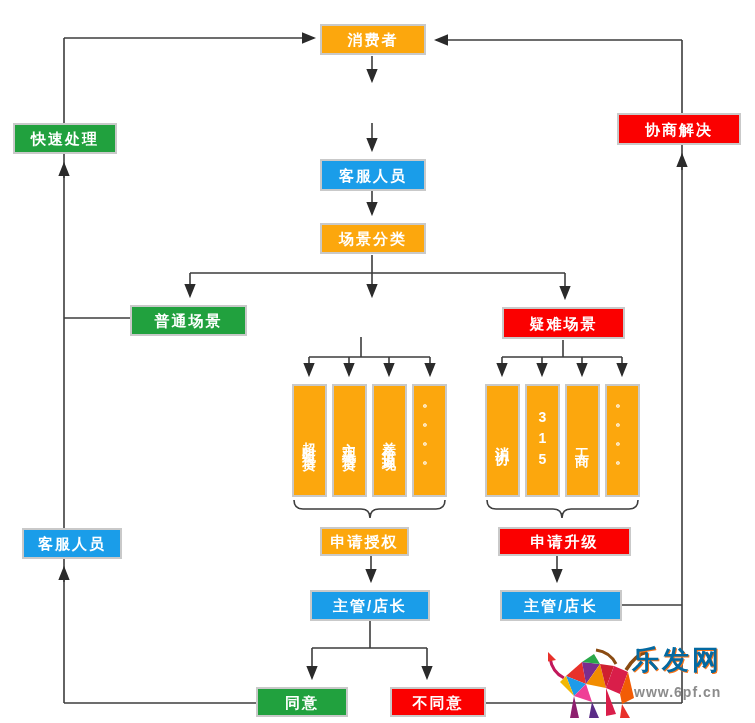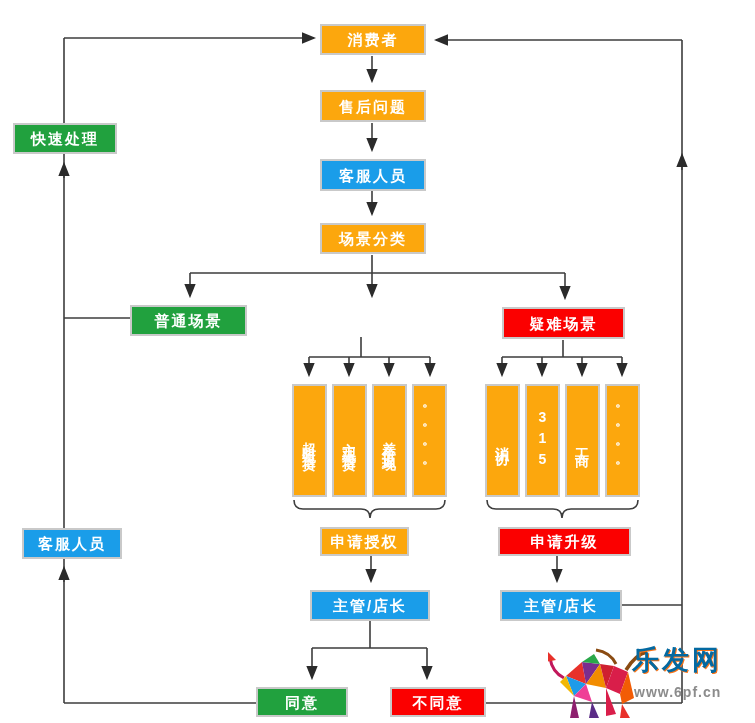--- a/index.html
+++ b/index.html
@@ -102,32 +102,32 @@
       <path d="M682,170 L682,155" marker-end="url(#arrow)"></path>
 
       <path d="M294,500 Q294,509 303,509 L361,509 Q370,509 370,518 Q370,509 379,509 L436,509 Q445,509 445,500"></path>
       <path d="M487,500 Q487,509 496,509 L553,509 Q562,509 562,518 Q562,509 571,509 L629,509 Q638,509 638,500"></path>
     </g>
   </svg>
 
   <div class="node orange" style="left:320px;top:24px;width:106px;height:31px">
     <span>消费者</span>
   </div>
-  <div class="node orange" style="left:320px;top:90px;width:106px;height:32px">
-    <span>售后问题</span>
-  </div>
   <div class="node blue" style="left:320px;top:159px;width:106px;height:32px">
     <span>客服人员</span>
   </div>
   <div class="node orange" style="left:320px;top:223px;width:106px;height:31px">
     <span>场景分类</span>
   </div>
 
   <div class="node green" style="left:13px;top:123px;width:104px;height:31px">
     <span>快速处理</span>
+  </div>
+  <div class="node red" style="left:617px;top:113px;width:124px;height:32px">
+    <span>协商解决</span>
   </div>
   <div class="node blue" style="left:22px;top:528px;width:100px;height:31px">
     <span>客服人员</span>
   </div>
 
   <div class="node green" style="left:130px;top:305px;width:117px;height:31px">
     <span>普通场景</span>
   </div>
   <div class="node red" style="left:502px;top:307px;width:123px;height:32px">
     <span>疑难场景</span>

